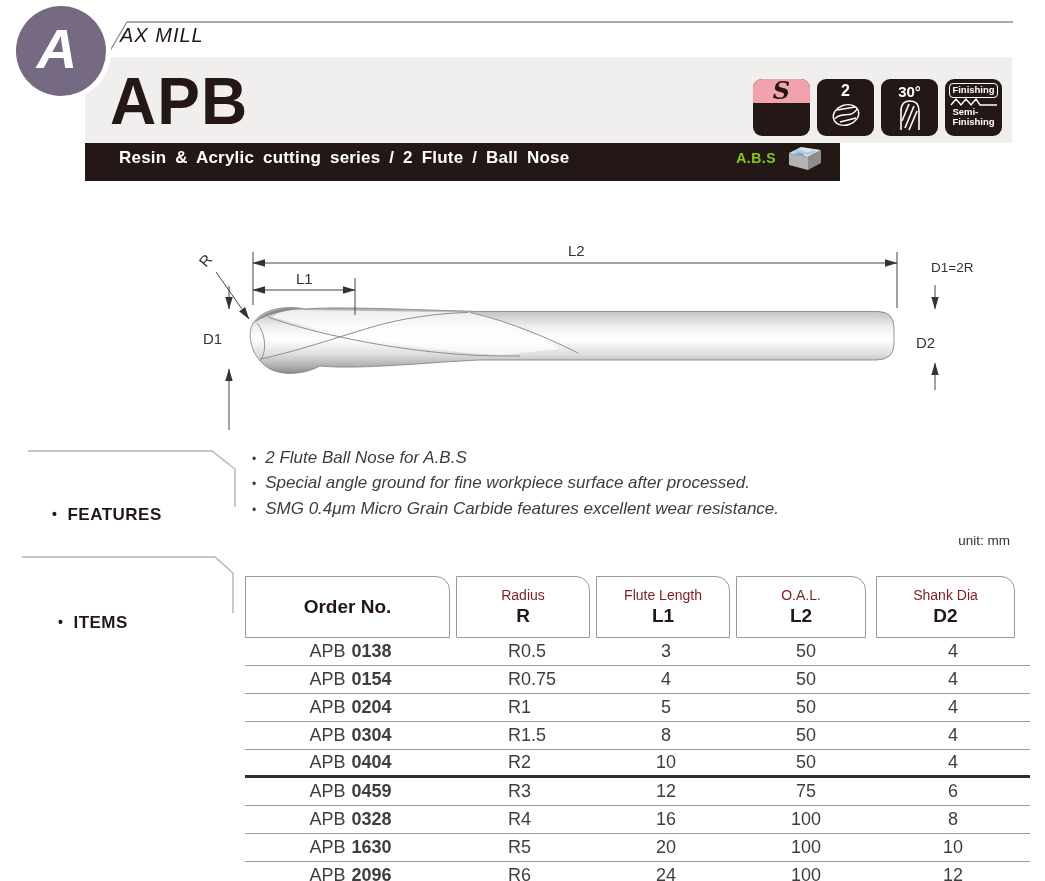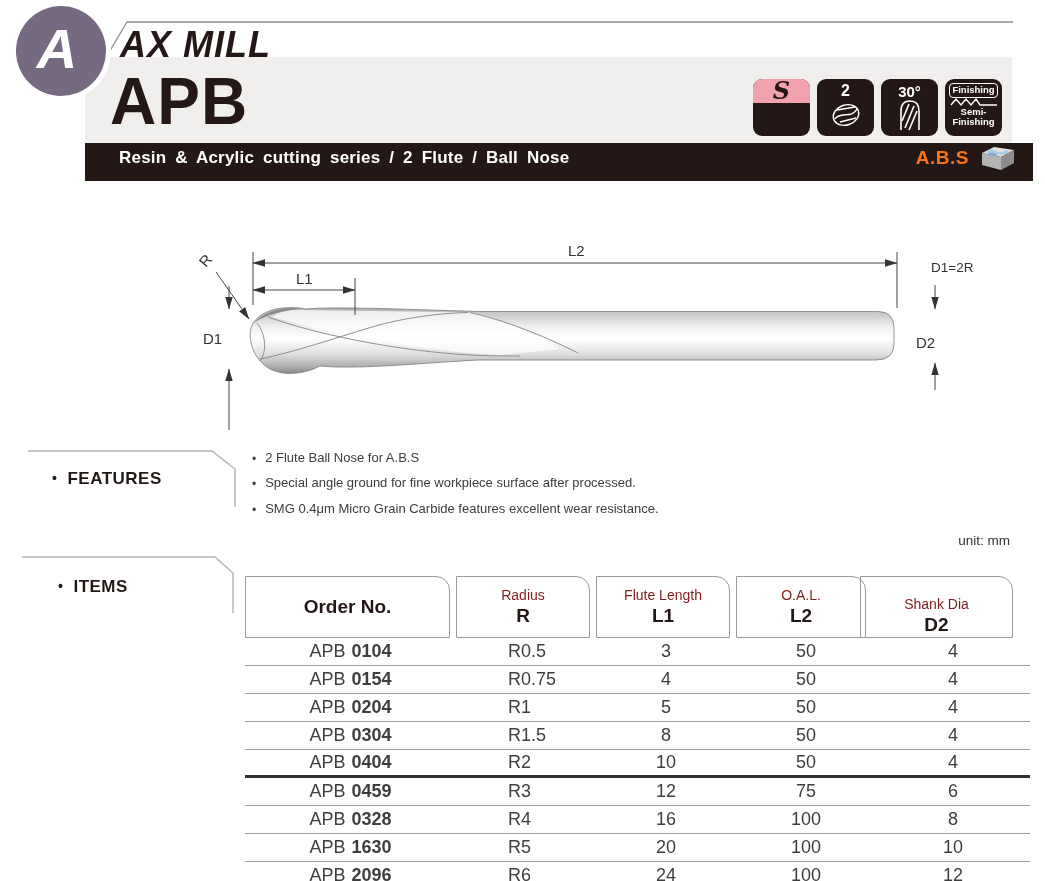--- a/index.html
+++ b/index.html
@@ -6,83 +6,83 @@
   body { background:#ffffff; font-family:"Liberation Sans", sans-serif; color:#231815; }
   #page { position:relative; width:1045px; height:881px; background:#fff; overflow:hidden; }
 
   
   .topline-svg { position:absolute; left:0; top:0; pointer-events:none; }
   .tab-circle { position:absolute; left:16px; top:6px; width:90px; height:90px;
     background:#756a81; border-radius:50%; box-shadow:0 0 0 5px #fff; z-index:3;
     display:flex; align-items:center; justify-content:center; }
   .tab-circle .ltr { color:#fff; font-size:56px; font-weight:bold; font-style:italic;
     padding-right:8px; padding-bottom:6px; }
-  .series-name { position:absolute; left:120px; top:24px; font-size:36px; font-weight:bold;
+  .series-name { position:absolute; left:120px; top:24px; font-size:20px; font-weight:normal;
     font-style:italic; letter-spacing:1px; color:#231815; z-index:2; }
   .gray-band { position:absolute; left:85px; top:57px; width:927px; height:86px; background:#f0efee; z-index:1; }
   .product-code { position:absolute; left:110px; top:62px; font-size:64px; font-weight:bold;
     color:#231815; letter-spacing:1px; z-index:2; transform:scaleY(1.05); transform-origin:top left; }
 
   
   .badges { position:absolute; left:753px; top:79px; display:flex; gap:7px; z-index:2; }
   .badge { width:57px; height:57px; background:#231815; border-radius:9px; overflow:hidden;
     color:#fff; display:flex; flex-direction:column; align-items:center; }
   .badge .pink-half { width:57px; height:28px; background:#f2a2ac; display:flex;
     align-items:center; justify-content:center; }
   .badge .pink-half .s { font-family:"DejaVu Serif", serif; font-style:italic; font-weight:bold;
     font-size:24px; color:#231815; line-height:1; }
   .badge .mg-half { width:57px; height:29px; display:flex; align-items:center; justify-content:center;
     font-weight:bold; font-size:21px; letter-spacing:1px;margin-top:28px; }
   .badge .num { font-weight:bold; font-size:16px; line-height:1; margin-top:4px; }
   .badge .deg { font-weight:bold; font-size:15px; line-height:1; margin-top:5px; }
   .badge.finishing { padding-top:4px; }
   .fin-box { width:49px; border:1.5px solid #fff; border-radius:4px; font-size:9.5px; font-weight:bold;
     text-align:center; padding:1px 0 2px 0; line-height:1.1; }
-  .semi-txt { font-size:9.5px; font-weight:bold; text-align:center; line-height:1.05; margin-top:0px; }
-
-  
-  .black-bar { position:absolute; left:85px; top:143px; width:948px; height:38px; background:#231815;
+  .semi-txt { font-size:9.5px; font-weight:bold; line-height:1.05; margin-top:0px; }
+
+  
+  .black-bar { position:absolute; left:85px; top:143px; width:755px; height:38px; background:#231815;
     display:flex; align-items:center; padding:0 16px 8px 34px; z-index:2; }
   .black-bar .subtitle { color:#fff; font-weight:bold; font-size:17px; letter-spacing:.2px; word-spacing:4px; }
   .black-bar .right-grp { margin-left:auto; display:flex; align-items:center; gap:10px; }
-  .black-bar .abs-label { color:#f97316; font-weight:bold; font-size:19px; letter-spacing:.5px; }
+  .black-bar .abs-label { color:#84cc16; font-weight:bold; font-size:14px; letter-spacing:.5px; }
 
   
   .diagram-svg { position:absolute; left:0px; top:0px; }
   .dim { stroke:#444; stroke-width:1; fill:none; }
   .dim-txt { fill:#333; font-size:15px; font-family:"Liberation Sans", sans-serif; }
   .dim-txt-sm { fill:#333; font-size:13.5px; font-family:"Liberation Sans", sans-serif; }
 
   
   .sec-shape { position:absolute; pointer-events:none; }
-  .sec-label { position:absolute; font-size:17px; font-weight:bold; letter-spacing:.5px; color:#231815; }
+  .sec-label { position:absolute; font-size:17px; font-weight:bold; letter-spacing:.5px; color:#231815;margin-top:36px; }
   .sec-label .sdot { font-size:14px; margin-right:10px; vertical-align:1px; }
 
   
   .features-list { position:absolute; left:252px; top:446px; }
   .bullet-line { display:flex; line-height:23.4px; }
   .bdot { font-size:12px; margin-right:9px; color:#3d3d3d; padding-top:2px; }
-  .btxt { font-size:13px; color:#3d3d3d; }
+  .btxt { font-size:17px; color:#3d3d3d;font-style:italic; }
 
   .unit-note { position:absolute; left:880px; top:533px; width:130px; text-align:right;
     font-size:13.5px; color:#333; }
 
   
   .items-table { position:absolute; left:245px; top:556px; width:785px; }
   .thead { position:relative; height:62px;margin-top:20px; }
   .tab-cell { position:absolute; top:0; height:62px; border:1px solid #9a9a9a; border-bottom:1px solid #9a9a9a;
     border-top-right-radius:14px; display:flex; flex-direction:column; align-items:center; justify-content:center; }
   .tab-cell .t1 { font-size:14px; color:#7f1d1d; line-height:1.2; }
   .tab-cell .t2 { font-size:19px; font-weight:bold; color:#231815; line-height:1.2; margin-top:1px; }
   .tab-cell .t-solo { font-size:19px; font-weight:bold; color:#231815; }
   .tc1 { left:0;   width:205px; }
   .tc2 { left:211px; width:134px; }
   .tc3 { left:351px; width:134px; }
   .tc4 { left:491px; width:130px; }
-  .tc5 { left:615px; width:153px;justify-content:flex-end; }
+  .tc5 { left:631px; width:139px; }
 
   .tbody { width:785px; }
   .trow { display:flex; height:28px; border-bottom:1px solid #9c9c9c; align-items:center; }
   .trow.group-end { border-bottom:3px solid #2f2f2f; }
   .cell { font-size:18px; color:#3e3e3e; display:flex; align-items:center; justify-content:center; height:100%; }
   .cell.c1 { width:211px; }
   .cell.c2 { width:140px; justify-content:flex-start; padding-left:52px; }
   .cell.c3 { width:140px; }
   .cell.c4 { width:140px; }
   .cell.c5 { width:154px; }
@@ -268,21 +268,21 @@
       </div>
       <div class="tab-cell tc5">
         <span class="t1">Shank Dia</span>
         <span class="t2">D2</span>
       </div>
     </div>
     <div class="tbody">
         <div class="trow">
           <div class="cell c1">
             <span class="pfx">APB</span>
-            <span class="code">0104</span>
+            <span class="code">0138</span>
           </div>
           <div class="cell c2">R0.5</div>
           <div class="cell c3">3</div>
           <div class="cell c4">50</div>
           <div class="cell c5">4</div>
         </div>
         <div class="trow">
           <div class="cell c1">
             <span class="pfx">APB</span>
             <span class="code">0154</span>

